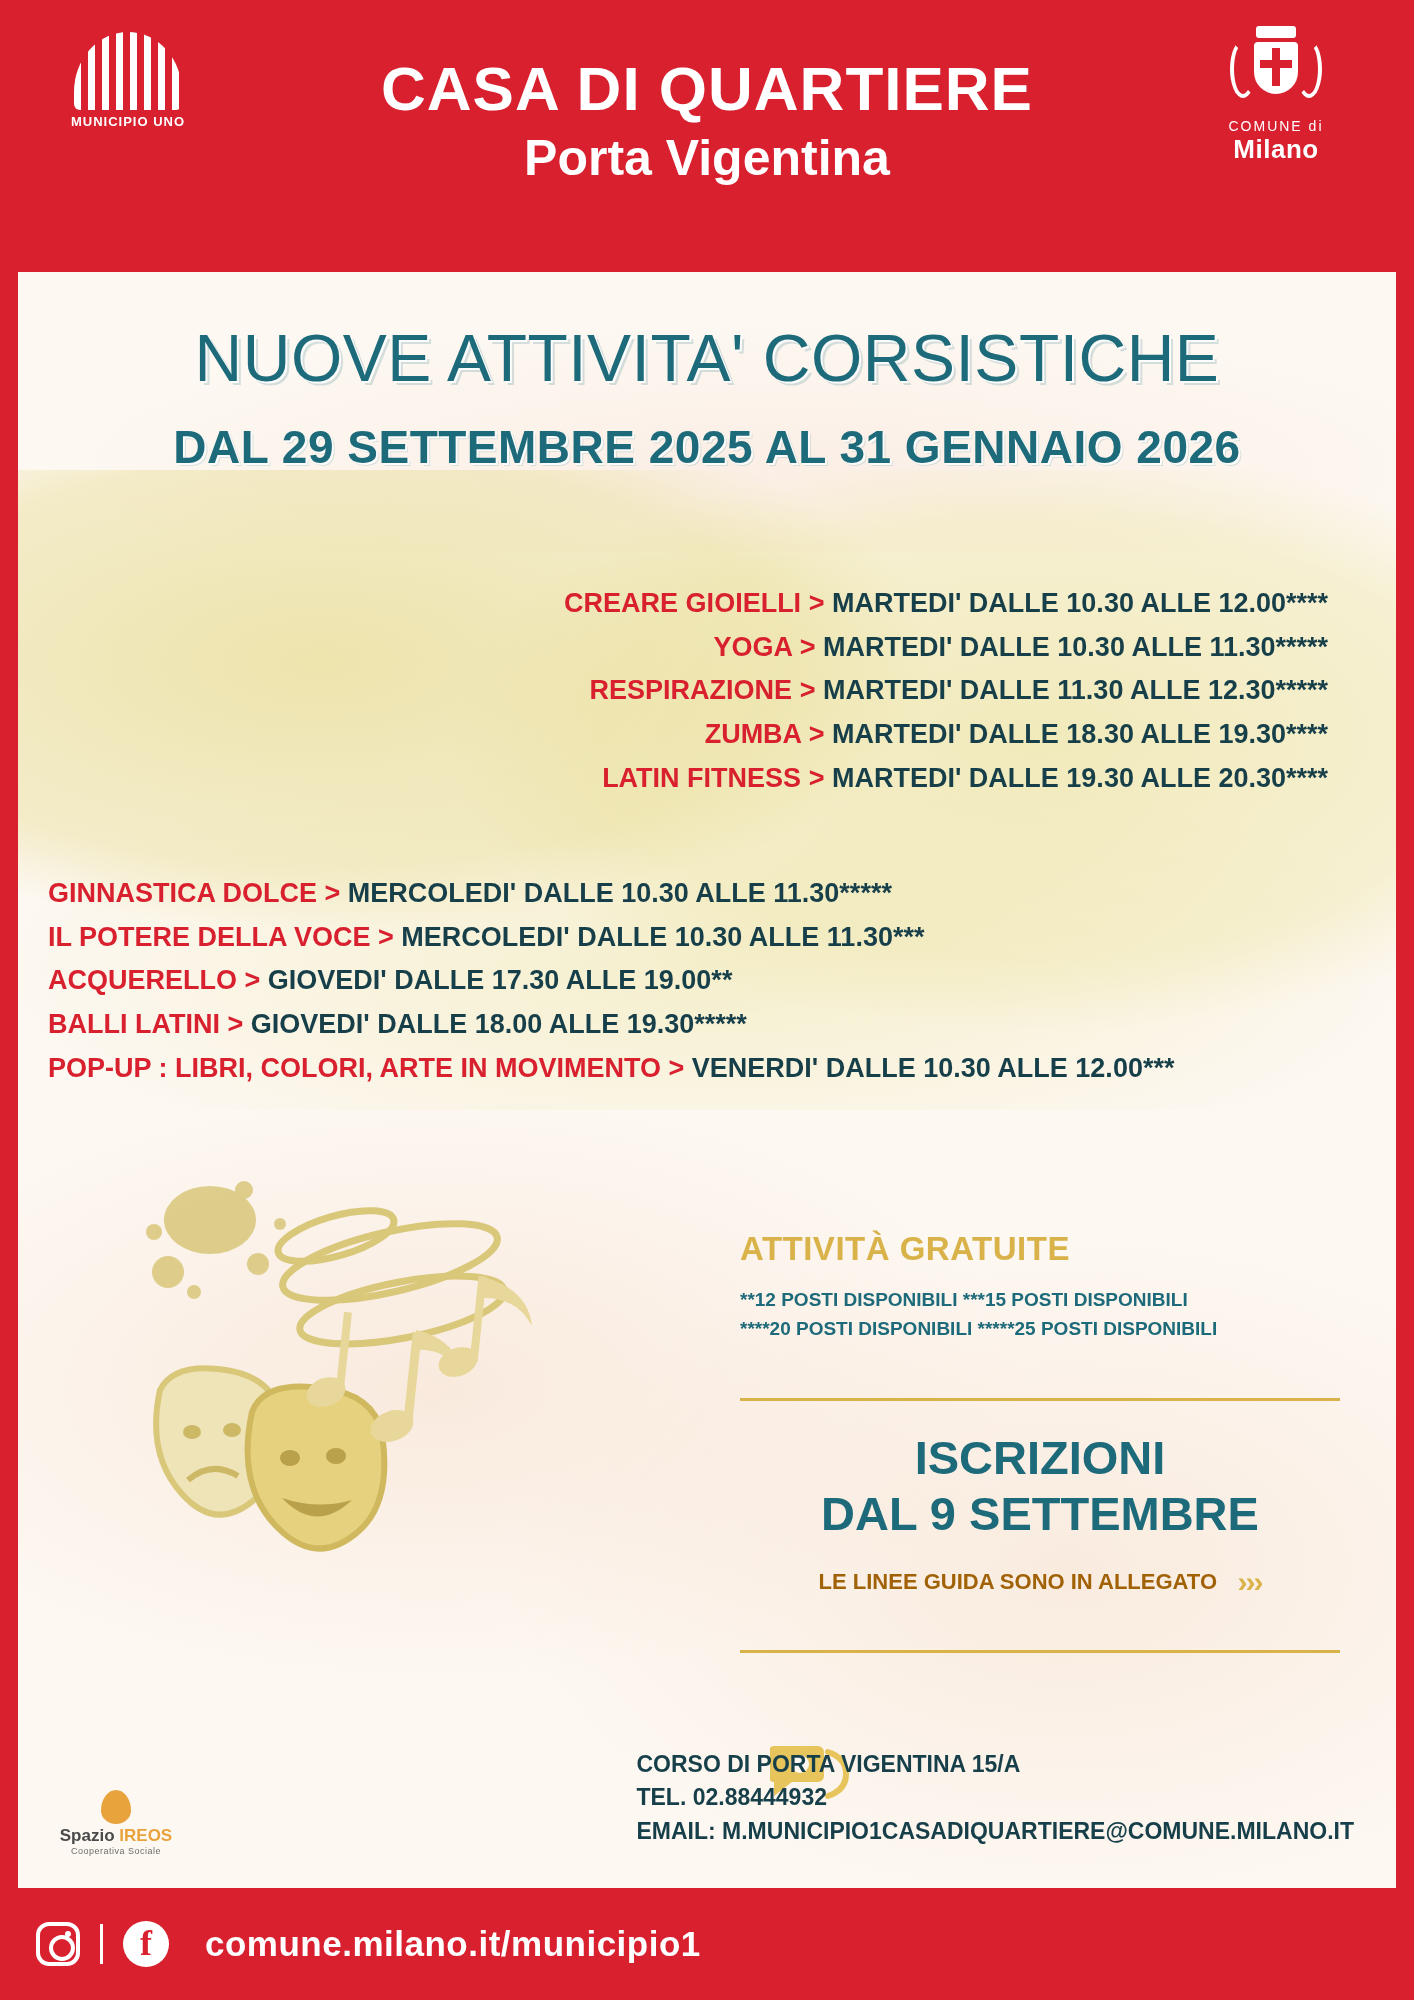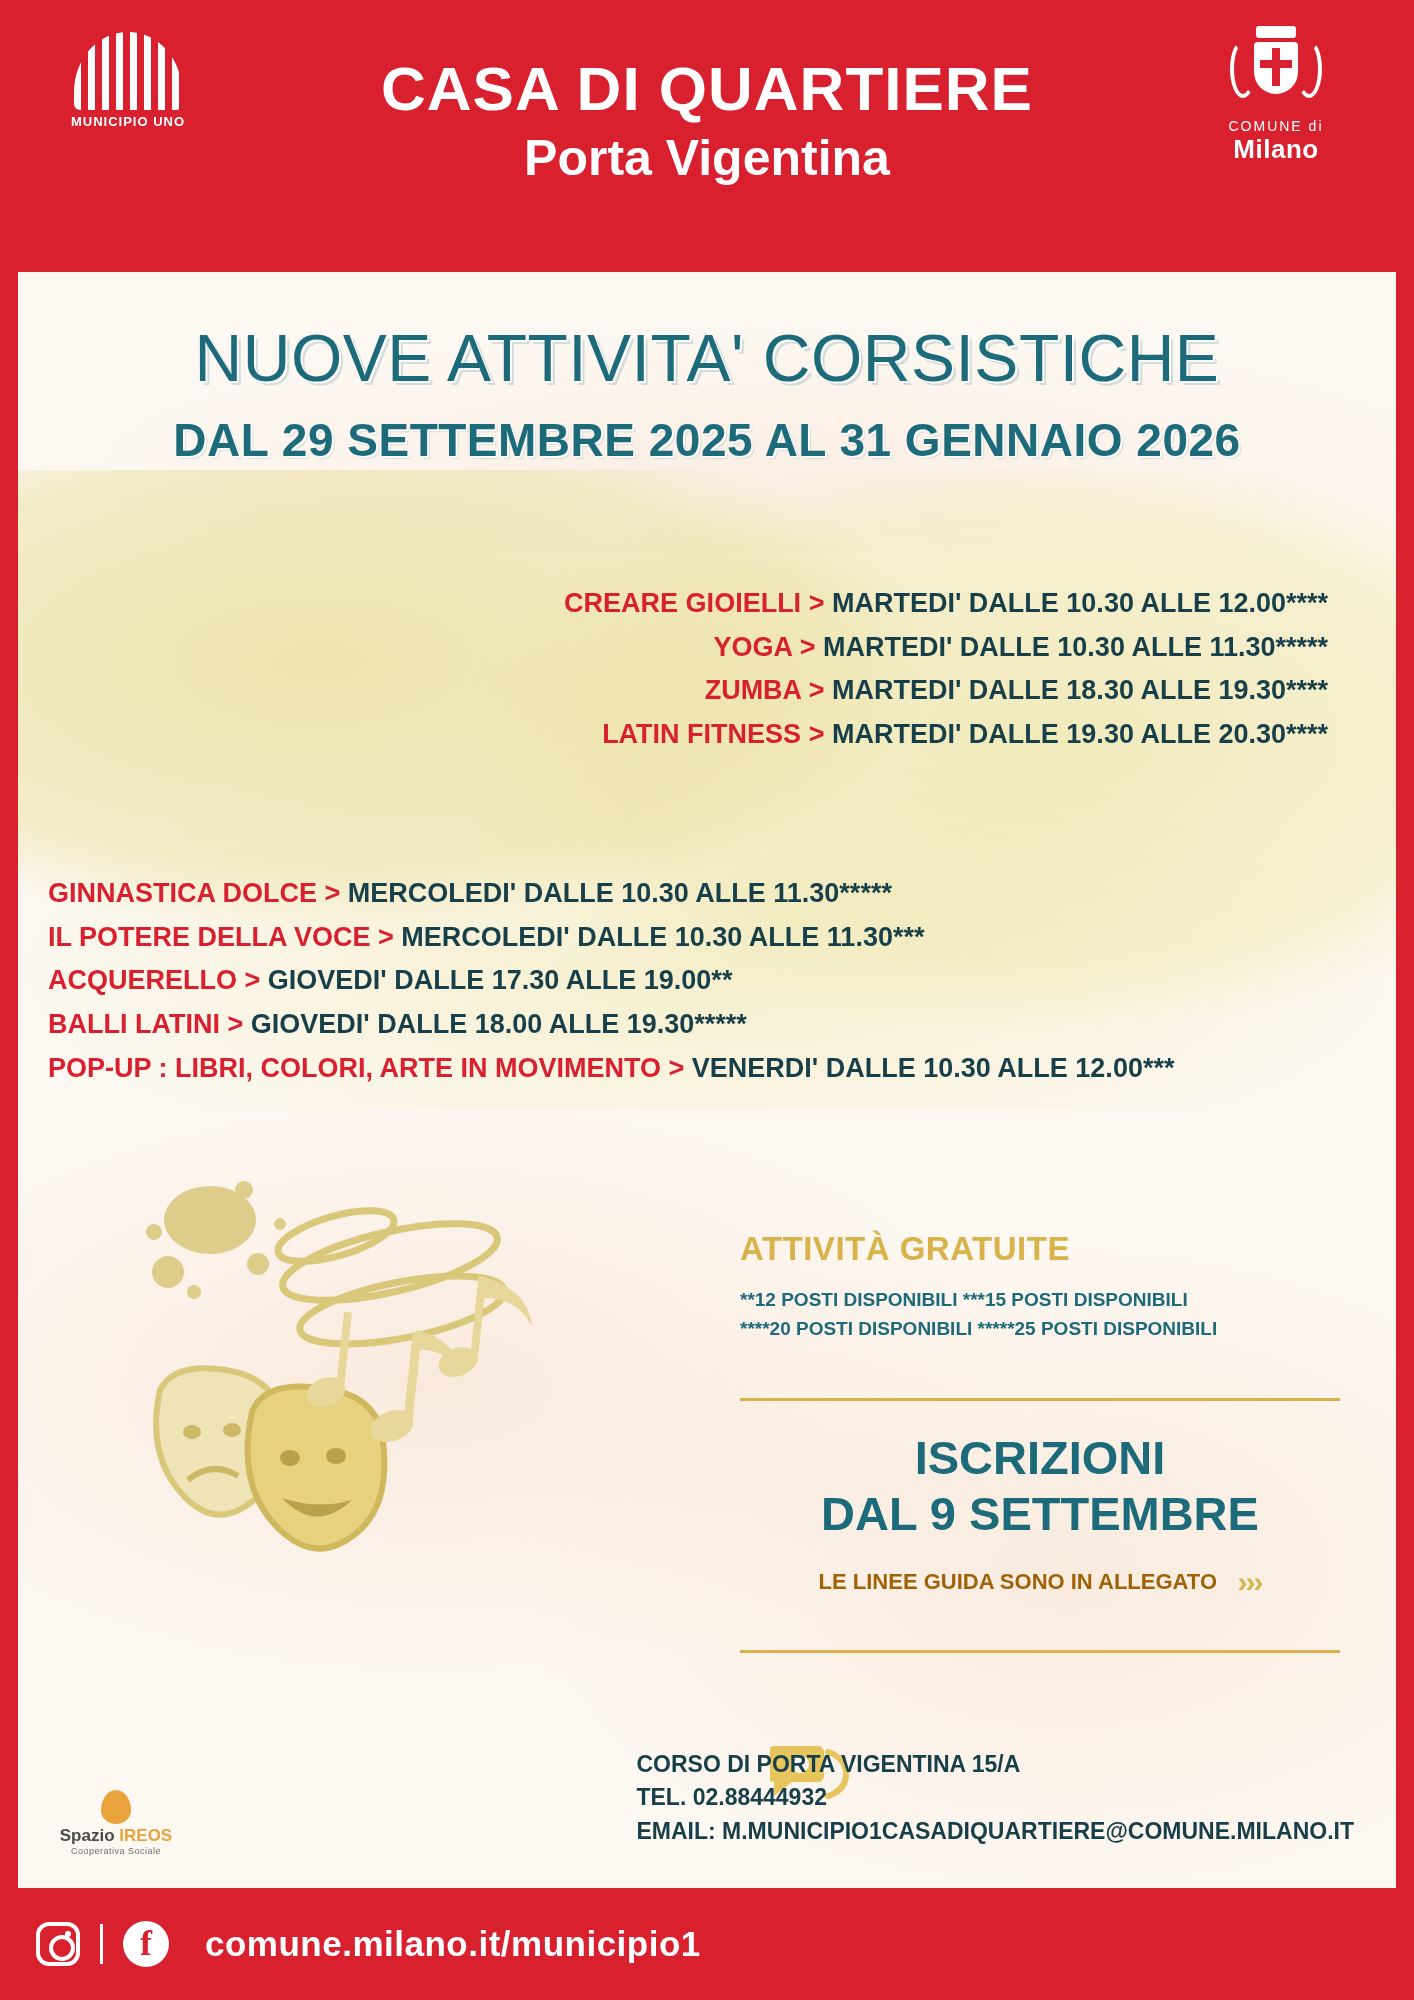--- a/index.html
+++ b/index.html
@@ -168,21 +168,21 @@
     font-size: 66px;
     font-weight: normal;
     color: #1d6a7a;
     letter-spacing: 0.5px;
     text-shadow: 2px 2px 0 rgba(255,255,255,0.9), 4px 4px 0 rgba(29,106,122,0.18);
   }
   .main-dates {
     font-size: 46px;
     font-weight: bold;
     color: #1d6a7a;
-    margin-top: 17px;
+    margin-top: 24px;
     letter-spacing: 0.5px;
     text-shadow: 2px 2px 0 rgba(255,255,255,0.9), 3px 3px 0 rgba(29,106,122,0.15);
   }
 
   
   .courses-group-a {
     position: absolute;
     left: 60px; right: 60px; top: 582px;
     z-index: 3;
     text-align: right;
@@ -412,20 +412,25 @@
   <div class="courses-group-a">
     <div class="course-line">
       <span class="course-name">CREARE GIOIELLI</span>
       <span class="course-sep">&gt;</span>
       <span class="course-detail">MARTEDI' DALLE 10.30 ALLE 12.00****</span>
     </div>
     <div class="course-line">
       <span class="course-name">YOGA</span>
       <span class="course-sep">&gt;</span>
       <span class="course-detail">MARTEDI' DALLE 10.30 ALLE 11.30*****</span>
+    </div>
+    <div class="course-line">
+      <span class="course-name">RESPIRAZIONE</span>
+      <span class="course-sep">&gt;</span>
+      <span class="course-detail">MARTEDI' DALLE 11.30 ALLE 12.30*****</span>
     </div>
     <div class="course-line">
       <span class="course-name">ZUMBA</span>
       <span class="course-sep">&gt;</span>
       <span class="course-detail">MARTEDI' DALLE 18.30 ALLE 19.30****</span>
     </div>
     <div class="course-line">
       <span class="course-name">LATIN FITNESS</span>
       <span class="course-sep">&gt;</span>
       <span class="course-detail">MARTEDI' DALLE 19.30 ALLE 20.30****</span>

